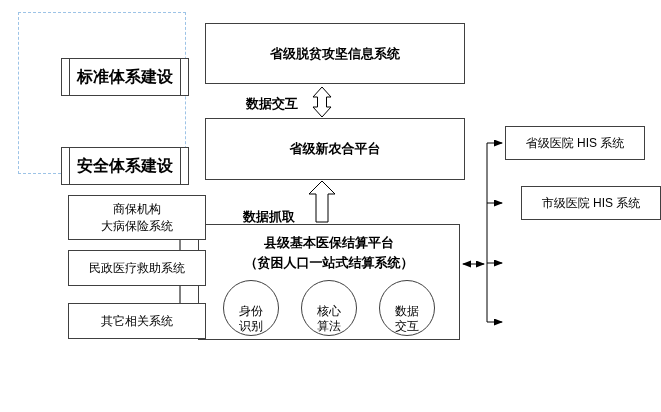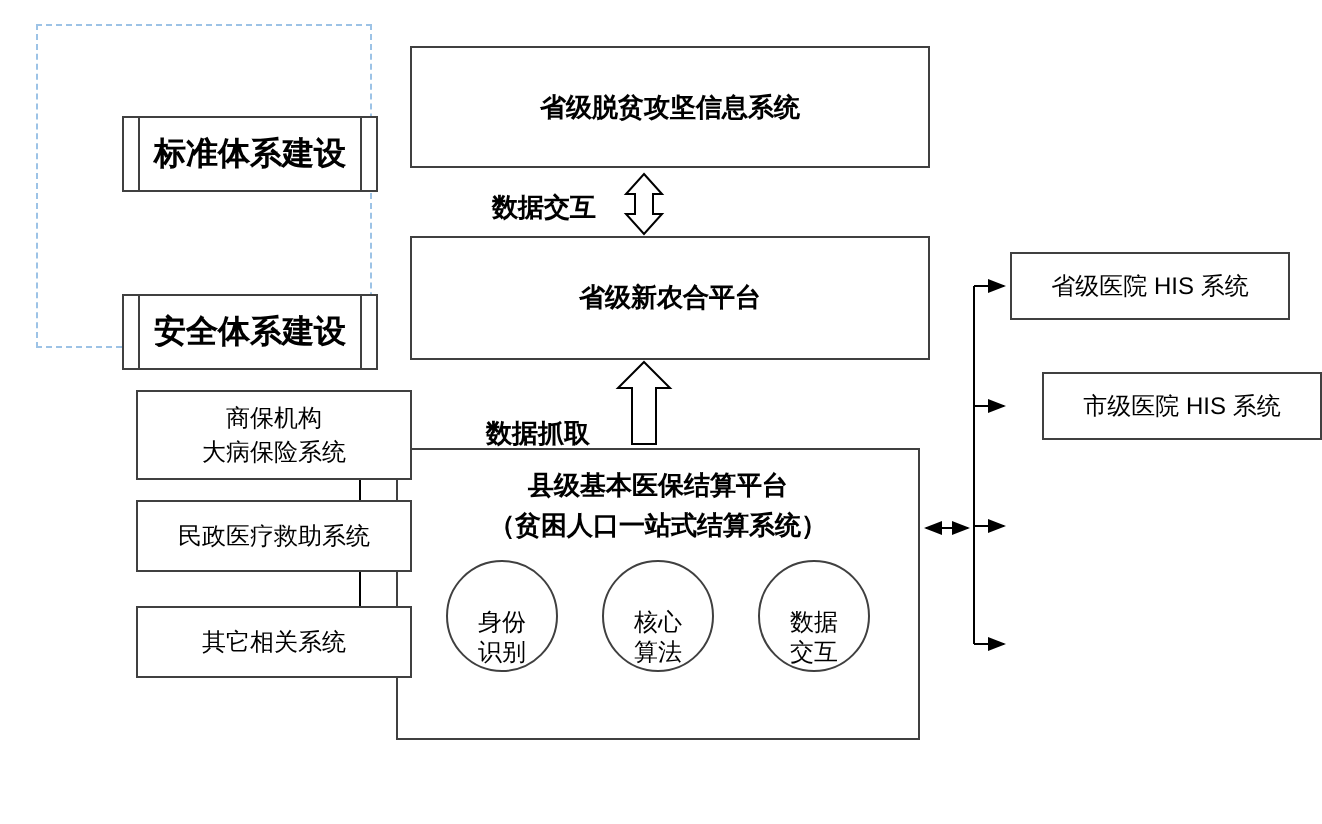--- a/index.html
+++ b/index.html
@@ -31,21 +31,21 @@
   }
   .pp-box::before { left:7px; }
   .pp-box::after  { right:7px; }
   .pp-standard { left:42px; top:45px; width:128px; height:38px; }
   .pp-security { left:42px; top:110px; width:128px; height:38px;margin-top:24px; }
 
   .top-box    { left:205px; top:23px;  width:260px; height:61px; font-size:13px; font-weight:bold; }
   .middle-box { left:205px; top:118px; width:260px; height:62px; font-size:13px; font-weight:bold;text-align:center; }
 
   .center-box {
-    left:198px; top:224px; width:262px; height:146px;
+    left:198px; top:224px; width:262px; height:116px;
     flex-direction:column; justify-content:flex-start; align-items:stretch;
   }
   .center-title { font-weight:bold; font-size:13px; line-height:1.5; text-align:center; margin-top:8px; }
   .circle-row { display:flex; justify-content:space-between; padding:0 24px; margin-top:8px; }
   .circle {
     width:54px; height:54px; border:1px solid #404040; border-radius:50%;
     display:flex; align-items:center; justify-content:center;
     font-size:12px; line-height:1.25; text-align:center; background:#fff;
   }
   .circle span { display:block; width:2.4em;margin-top:21px; }

